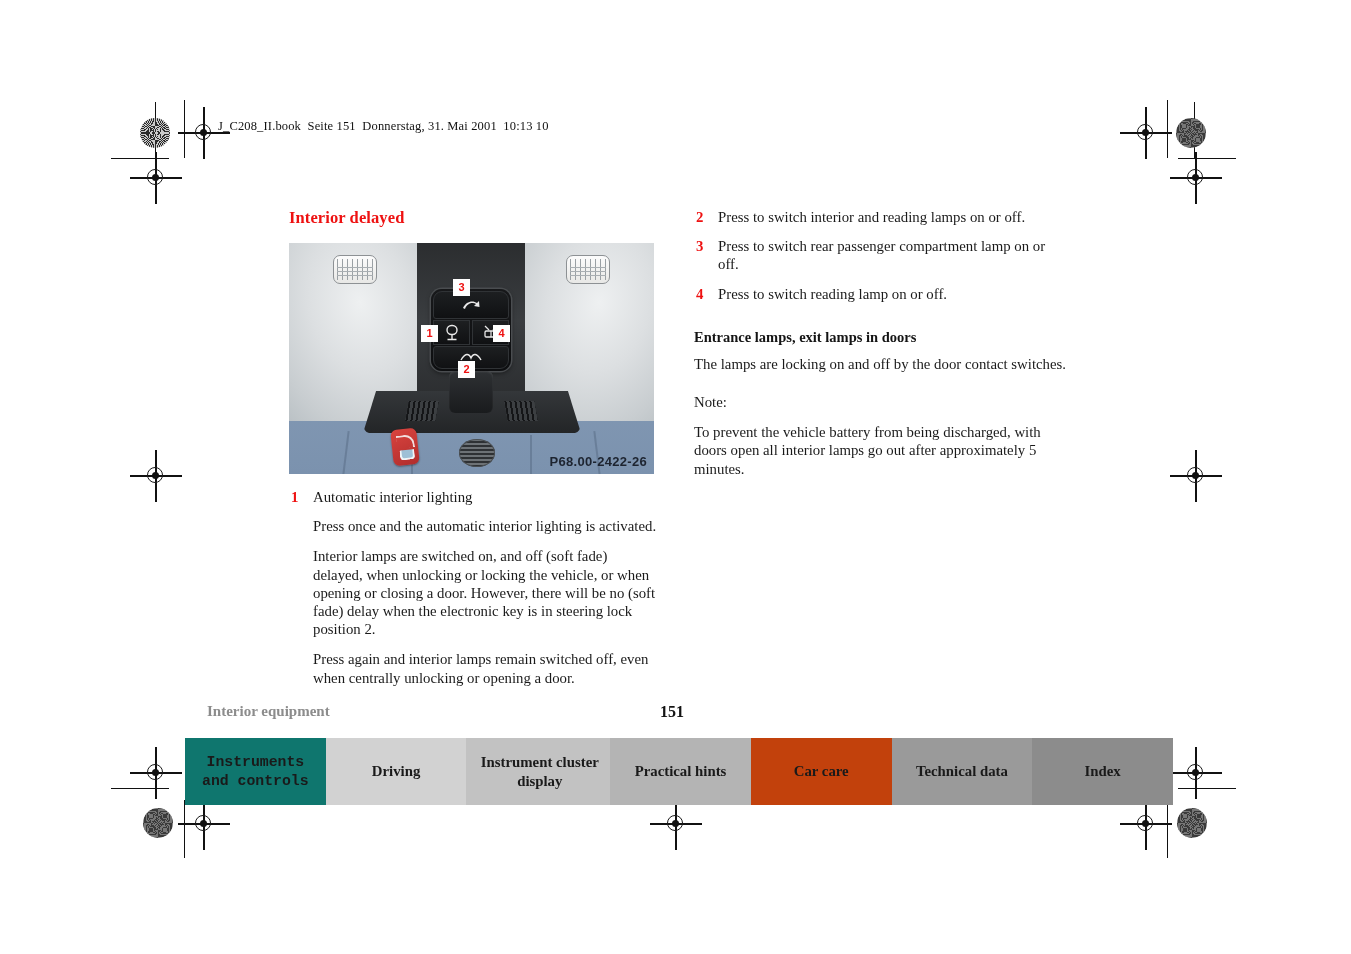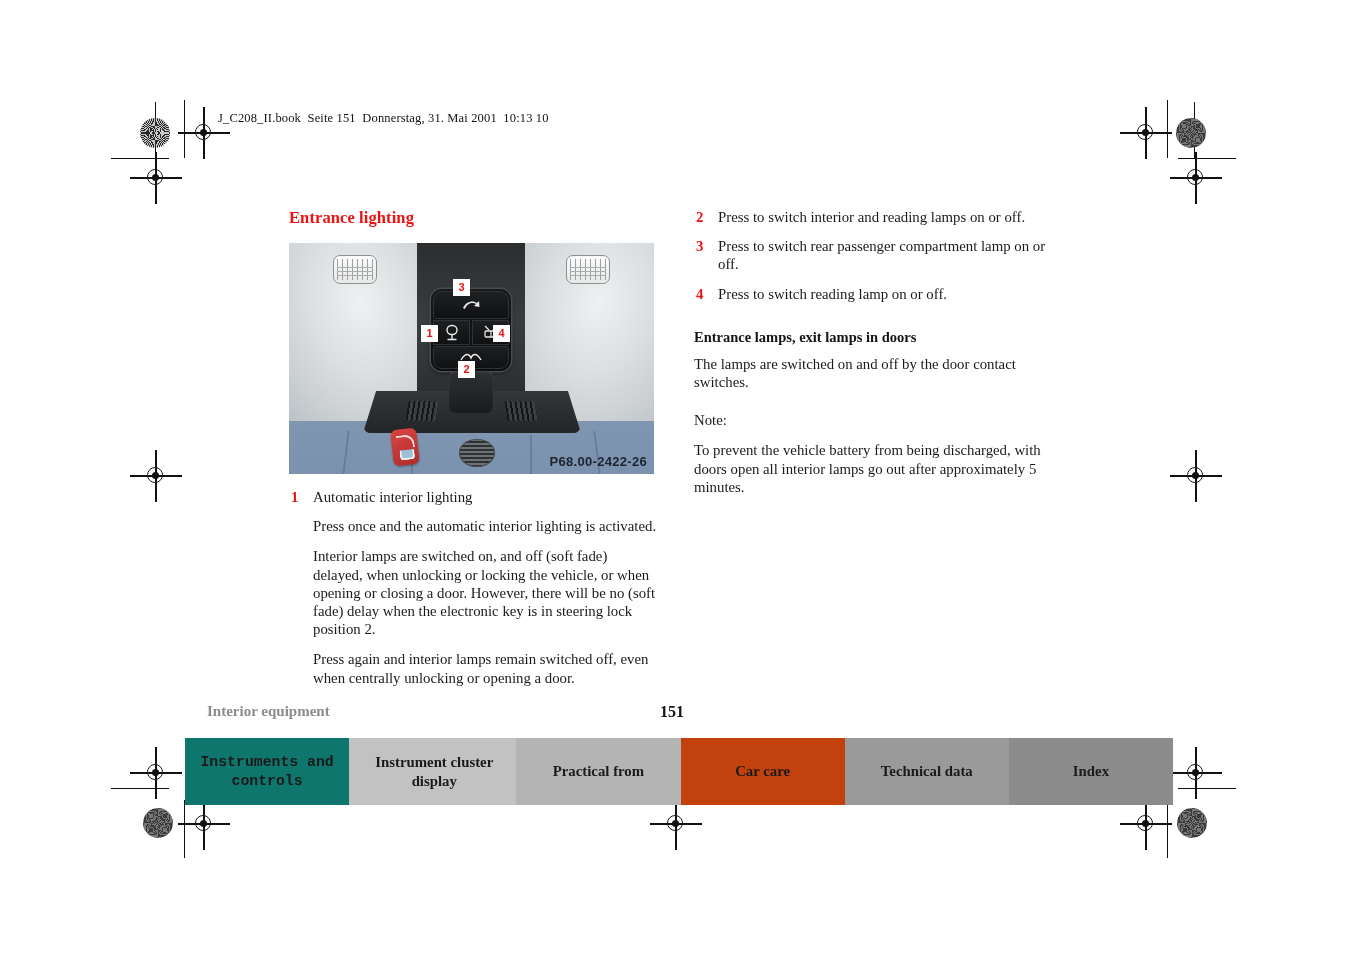--- a/index.html
+++ b/index.html
@@ -65,21 +65,21 @@
   .trimline {
     position: absolute;
     background: #111;
     pointer-events: none;
   }
 
   
   .file-slug {
     position: absolute;
     left: 218px;
-    top: 111px;
+    top: 119px;
     font-family: "Liberation Serif", serif;
     font-size: 12.5px;
     letter-spacing: 0.15px;
     color: #111;
     white-space: pre;
   }
 
   
   .col-left {
     position: absolute;
@@ -441,21 +441,21 @@
   </div>
 
 <div class="halftone" style="left:140px;  top:118px;"></div>
 <div class="halftone dense" style="left:1176px; top:118px;"></div>
 <div class="halftone dense" style="left:143px;  top:808px;"></div>
 <div class="halftone dense" style="left:1177px; top:808px;"></div>
 
 <div class="file-slug">J_C208_II.book  Seite 151  Donnerstag, 31. Mai 2001  10:13 10</div>
 
 <div class="col-left">
-  <h2 class="section-title">Entrance lighting</h2>
+  <h2 class="section-title">Interior delayed</h2>
 </div>
 
 <div class="figure">
   <div class="hl-roof"></div>
   <div class="hl-panel-left"></div>
   <div class="hl-panel-right"></div>
 
   <div class="vanity-lamp" style="left:44px; top:12px;">
     <span class="grill"></span>
       <span class="grill2"></span>
@@ -539,28 +539,29 @@
   <div class="numitem">
     <span class="num">3</span>
     <span>Press to switch rear passenger compartment lamp on or off.</span>
   </div>
   <div class="numitem" style="margin-bottom:26px;">
     <span class="num">4</span>
     <span>Press to switch reading lamp on or off.</span>
   </div>
 
   <h3 class="sub-head">Entrance lamps, exit lamps in doors</h3>
-  <p class="body gap">The lamps are switched on and off by the door contact switches.</p>
+  <p class="body gap">The lamps are locking on and off by the door contact switches.</p>
   <p class="body">Note:</p>
   <p class="body">To prevent the vehicle battery from being discharged, with doors open all interior lamps go out after approximately 5 minutes.</p>
 </div>
 
 <div class="footer-running-head">Interior equipment</div>
 <div class="footer-pageno">151</div>
 
 <div class="tabbar">
   <div class="tab" style="background: #0f766e; font-family: Liberation Mono, monospace;">Instruments and controls</div>
+  <div class="tab" style="background: rgb(210, 210, 210);">Driving</div>
   <div class="tab" style="background: rgb(194, 194, 194); padding-left: 7px;">Instrument cluster display</div>
-  <div class="tab" style="background: rgb(180, 180, 180);">Practical from</div>
+  <div class="tab" style="background: rgb(180, 180, 180);">Practical hints</div>
   <div class="tab" style="background: #c2410c;">Car care</div>
   <div class="tab" style="background: rgb(154, 154, 154);">Technical data</div>
   <div class="tab" style="background: rgb(140, 140, 140);">Index</div>
 </div>
 
 </body></html>

